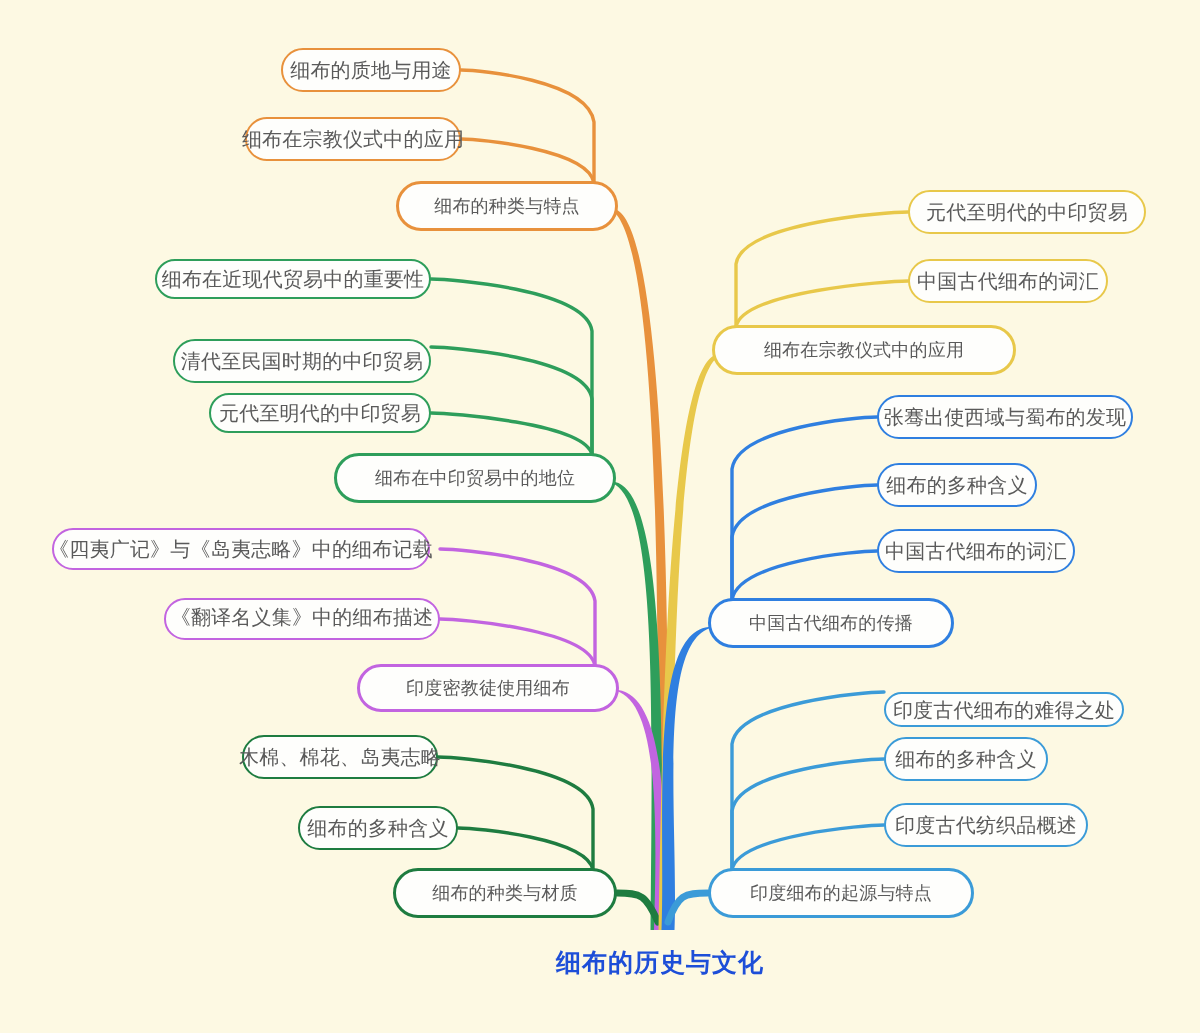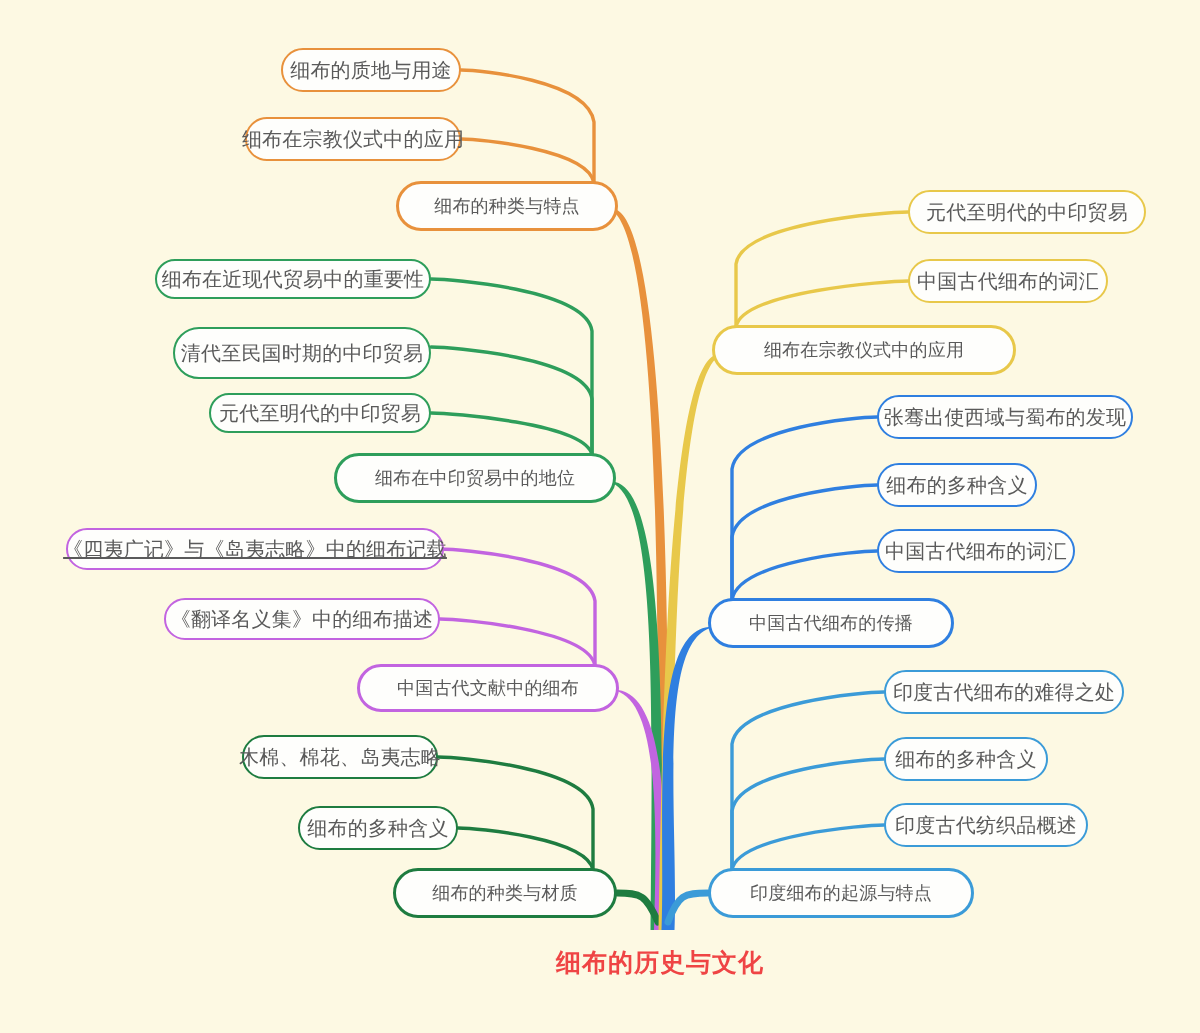--- a/index.html
+++ b/index.html
@@ -103,33 +103,33 @@
       </div>
       <div class="node sub" style="left: 245px; top: 117px; width: 216px; height: 44px; border-color: rgb(232, 145, 60);">
         <span class="node-label">细布在宗教仪式中的应用</span>
       </div>
       <div class="node topic" style="left: 334px; top: 453px; width: 282px; height: 50px; border-color: rgb(46, 158, 91);">
         <span class="node-label">细布在中印贸易中的地位</span>
       </div>
       <div class="node sub" style="left: 155px; top: 259px; width: 276px; height: 40px; border-color: rgb(46, 158, 91);">
         <span class="node-label">细布在近现代贸易中的重要性</span>
       </div>
-      <div class="node sub" style="left: 173px; top: 327px; width: 258px; height: 52px; border-color: rgb(46, 158, 91);">
+      <div class="node sub" style="left: 173px; top: 339px; width: 258px; height: 44px; border-color: rgb(46, 158, 91);">
         <span class="node-label">清代至民国时期的中印贸易</span>
       </div>
       <div class="node sub" style="left: 209px; top: 393px; width: 222px; height: 40px; border-color: rgb(46, 158, 91);">
         <span class="node-label">元代至明代的中印贸易</span>
       </div>
       <div class="node topic" style="left: 357px; top: 664px; width: 262px; height: 48px; border-color: rgb(194, 100, 224);">
-        <span class="node-label">中国古代文献中的细布</span>
+        <span class="node-label">印度密教徒使用细布</span>
       </div>
-      <div class="node sub" style="left: 66px; top: 528px; width: 378px; height: 42px; border-color: rgb(194, 100, 224); text-decoration: underline;">
+      <div class="node sub" style="left: 52px; top: 528px; width: 378px; height: 42px; border-color: rgb(194, 100, 224);">
         <span class="node-label">《四夷广记》与《岛夷志略》中的细布记载</span>
       </div>
-      <div class="node sub" style="left: 164px; top: 598px; width: 276px; height: 42px; border-color: rgb(194, 100, 224);">
+      <div class="node sub" style="left: 164px; top: 598px; width: 276px; height: 42px; border-color: rgb(194, 100, 224); font-family: Liberation Mono, monospace;">
         <span class="node-label">《翻译名义集》中的细布描述</span>
       </div>
       <div class="node topic" style="left: 393px; top: 868px; width: 224px; height: 50px; border-color: rgb(30, 124, 64);">
         <span class="node-label">细布的种类与材质</span>
       </div>
       <div class="node sub" style="left: 242px; top: 735px; width: 196px; height: 44px; border-color: rgb(30, 124, 64);">
         <span class="node-label">木棉、棉花、岛夷志略</span>
       </div>
       <div class="node sub" style="left: 298px; top: 806px; width: 160px; height: 44px; border-color: rgb(30, 124, 64);">
         <span class="node-label">细布的多种含义</span>
@@ -151,24 +151,24 @@
       </div>
       <div class="node sub" style="left: 877px; top: 463px; width: 160px; height: 44px; border-color: rgb(47, 127, 224);">
         <span class="node-label">细布的多种含义</span>
       </div>
       <div class="node sub" style="left: 877px; top: 529px; width: 198px; height: 44px; border-color: rgb(47, 127, 224);">
         <span class="node-label">中国古代细布的词汇</span>
       </div>
       <div class="node topic" style="left: 708px; top: 868px; width: 266px; height: 50px; border-color: rgb(59, 155, 216);">
         <span class="node-label">印度细布的起源与特点</span>
       </div>
-      <div class="node sub" style="left: 884px; top: 670px; width: 240px; height: 44px; border-color: rgb(59, 155, 216);">
+      <div class="node sub" style="left: 884px; top: 692px; width: 240px; height: 35px; border-color: rgb(59, 155, 216);">
         <span class="node-label">印度古代细布的难得之处</span>
       </div>
       <div class="node sub" style="left: 884px; top: 737px; width: 164px; height: 44px; border-color: rgb(59, 155, 216);">
         <span class="node-label">细布的多种含义</span>
       </div>
       <div class="node sub" style="left: 884px; top: 803px; width: 204px; height: 44px; border-color: rgb(59, 155, 216);">
         <span class="node-label">印度古代纺织品概述</span>
       </div>
     </div>
-  <div id="root-title" style="left: 548px; top: 945px; width: 224px; height: 34px; color: #ef4444;">细布的历史与文化</div>
+  <div id="root-title" style="left: 548px; top: 945px; width: 224px; height: 34px; color: #1d4ed8;">细布的历史与文化</div>
 </div>
 
 </body></html>

